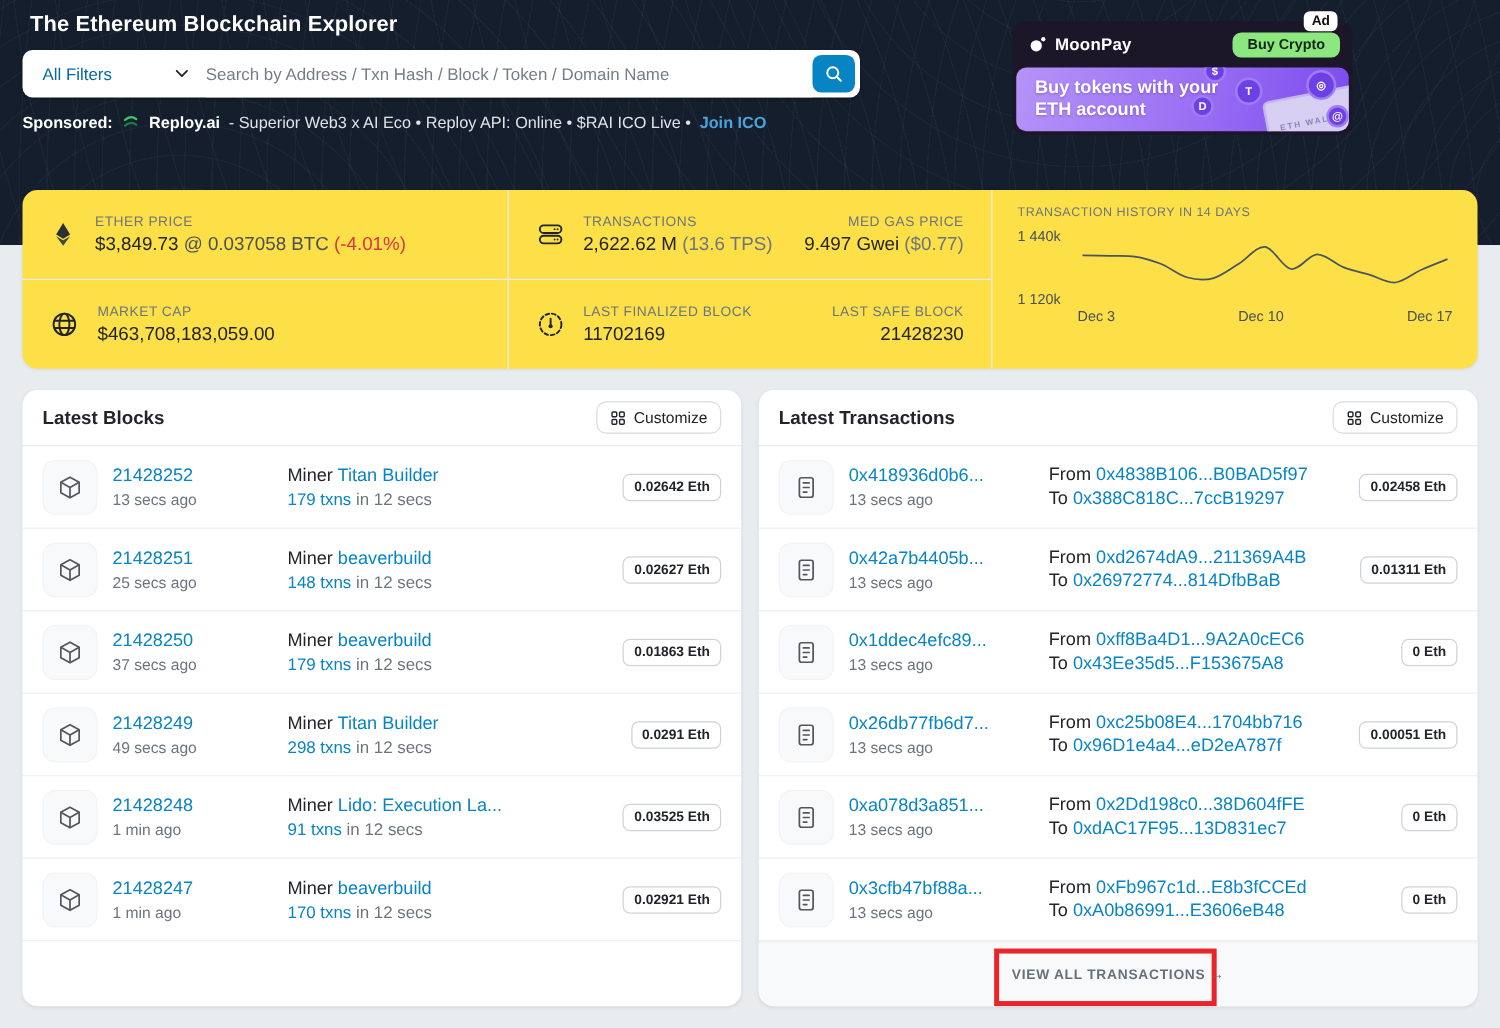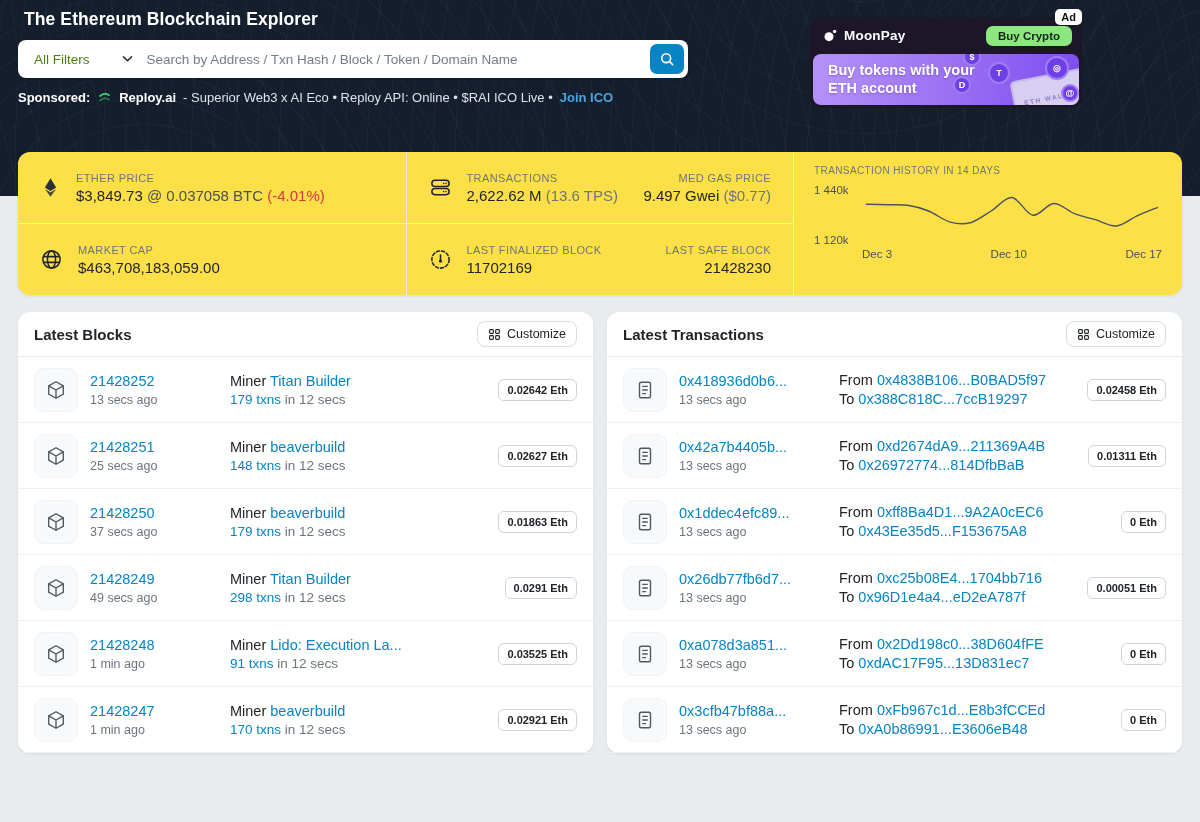--- a/index.html
+++ b/index.html
@@ -24,24 +24,24 @@
     position:absolute; left:24px; top:9px;
     color:#fff; font-size:17.5px; font-weight:bold; letter-spacing:.1px;
   }
   .search-bar {
     position:absolute; left:18px; top:40px; width:670px; height:38px;
     background:#fff; border-radius:8px;
     display:flex; align-items:center; overflow:hidden;
     box-shadow:0 1px 2px rgba(0,0,0,.25);
   }
   .filter-btn {
-    display:flex; align-items:center; gap:32px;
+    display:flex; align-items:center; gap:50px;
     border:none; background:transparent; cursor:pointer;
     padding:0 14px 0 16px; height:100%;
-    font-family:inherit; font-size:13.5px; color:#4d7c0f;
+    font-family:inherit; font-size:13.5px; color:#0369a1;
   }
   .search-input {
     flex:1; border:none; outline:none; height:100%;
     font-family:inherit; font-size:13.5px; color:#212529;
   }
   .search-input::placeholder { color:#747d86; }
   .search-btn {
     width:34px; height:30px; margin-right:4px; flex:0 0 auto;
     background:#0784c3; border:none; border-radius:7px; cursor:pointer;
     display:flex; align-items:center; justify-content:center;
@@ -52,21 +52,21 @@
     font-size:13px; color:#dfe3e8;
   }
   .sp-label, .sp-brand { color:#fff; font-weight:bold; }
   .sp-link { color:#4ba3dc; font-weight:bold; cursor:pointer; text-decoration:none; }
   
   .ad {
     position:absolute; left:810px; top:17px; width:272px; height:91px;
     background:#1c1629; border-radius:10px; cursor:pointer;
   }
   .ad-badge {
-    position:absolute; right:0; top:-8px; z-index:3;
+    position:absolute; right:12px; top:-8px; z-index:3;
     background:#fff; color:#111; font-size:11px; font-weight:bold;
     padding:2px 6px; border-radius:5px;
   }
   .ad-top {
     height:37px; display:flex; align-items:center; padding:0 10px 0 13px; gap:6px;
   }
   .ad-brand { color:#fff; font-size:13.5px; font-weight:bold; letter-spacing:.2px; }
   .buy-crypto {
     margin-left:auto; background:#8ce87e; color:#14251a;
     border:none; border-radius:7px; padding:4px 12px;
@@ -667,16 +667,20 @@
                 <a class="link">0xFb967c1d...E8b3fCCEd</a>
               </div>
               <div class="line1" style="margin-top:3px;">
                 <span>To</span>
                 <a class="link">0xA0b86991...E3606eB48</a>
               </div>
             </div>
             <span class="badge">0 Eth</span>
           </div>
         </div>
+      <div class="panel-footer">
+        <div class="annotation-box"></div>
+        <a class="view-all">VIEW ALL TRANSACTIONS →</a>
+      </div>
     </div>
 
   </section>
 </div>
 
 </body></html>

